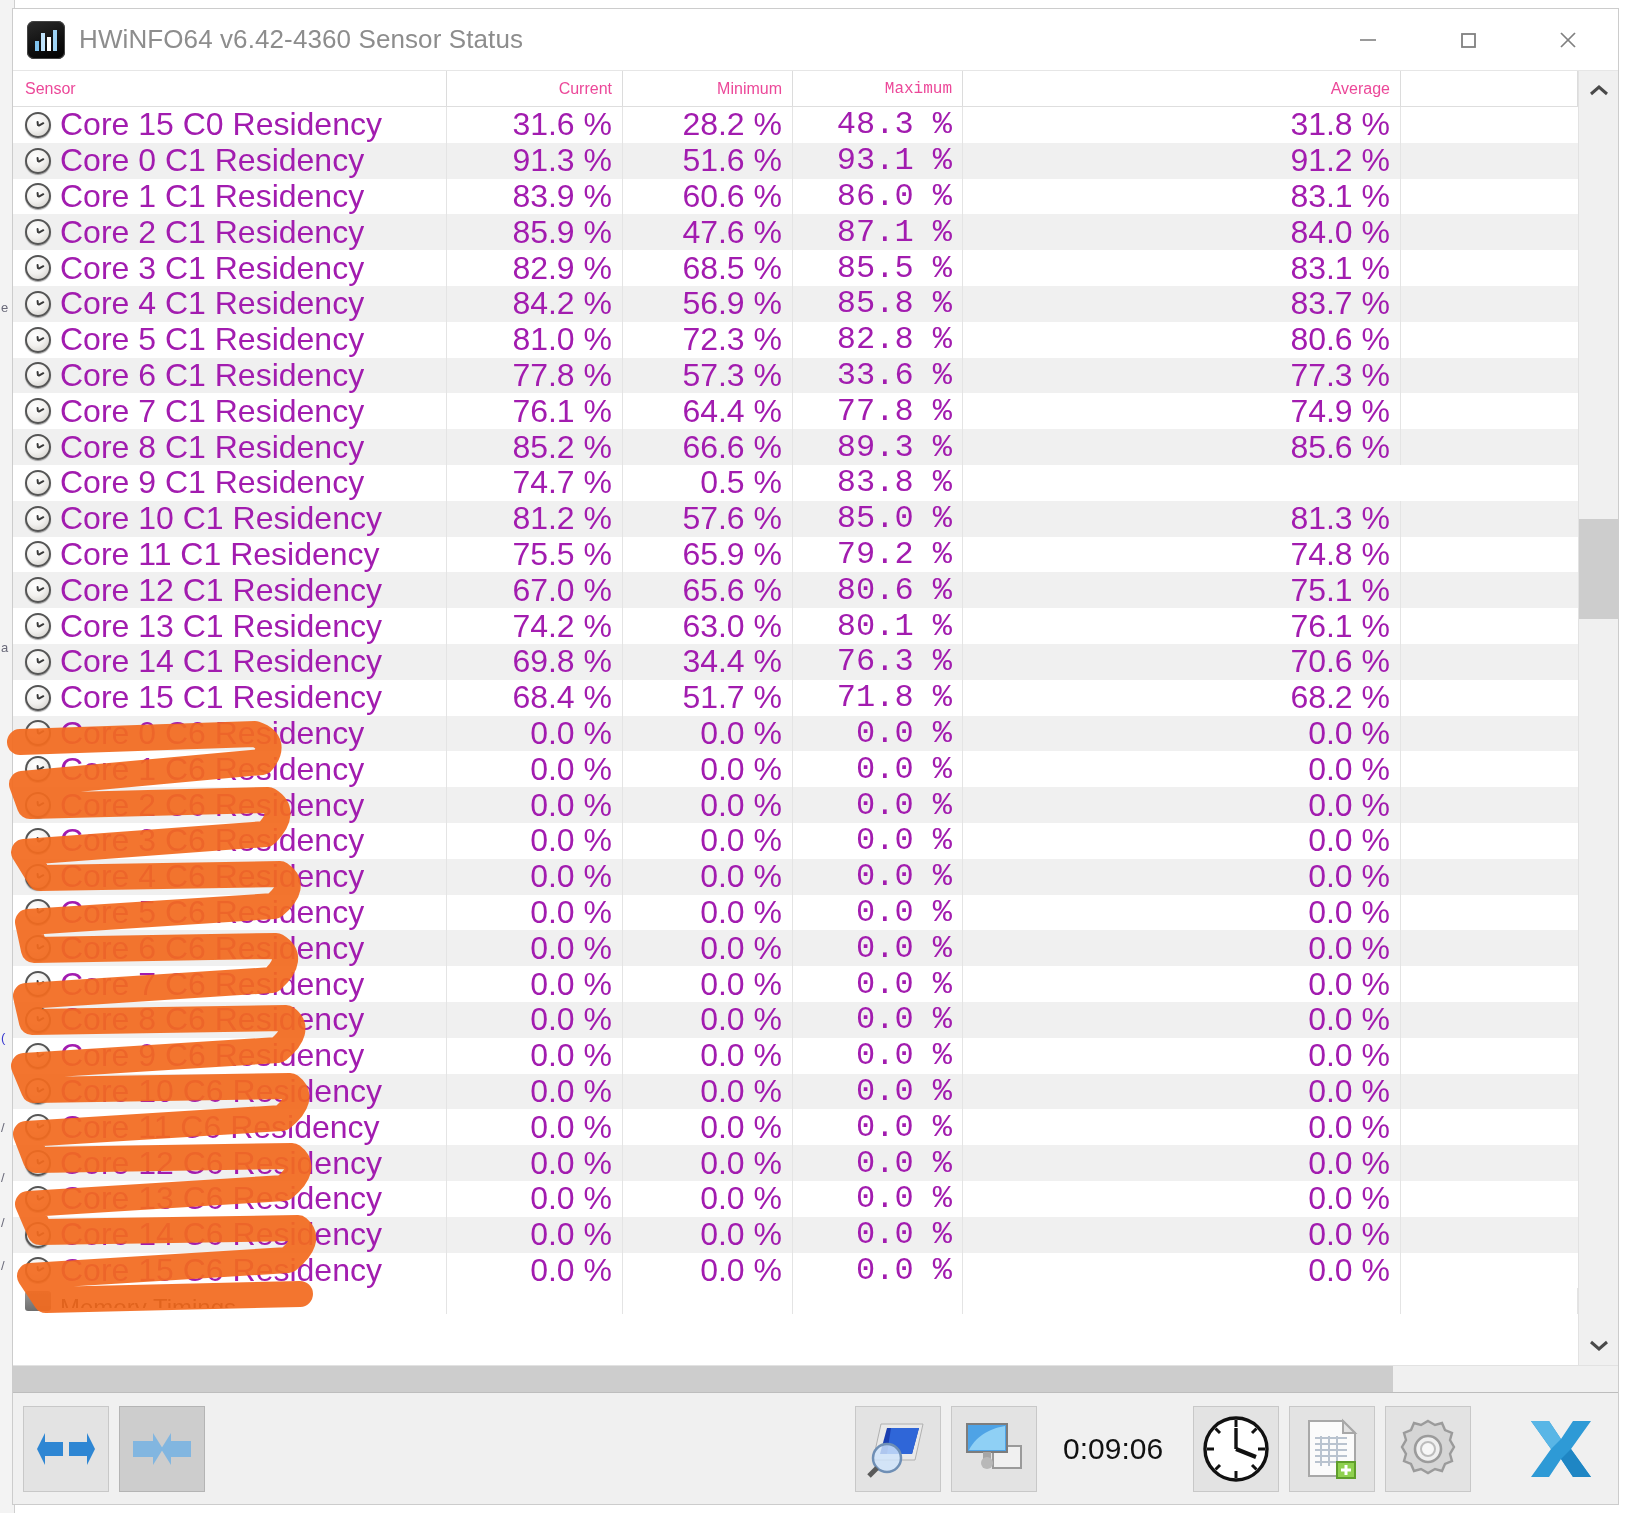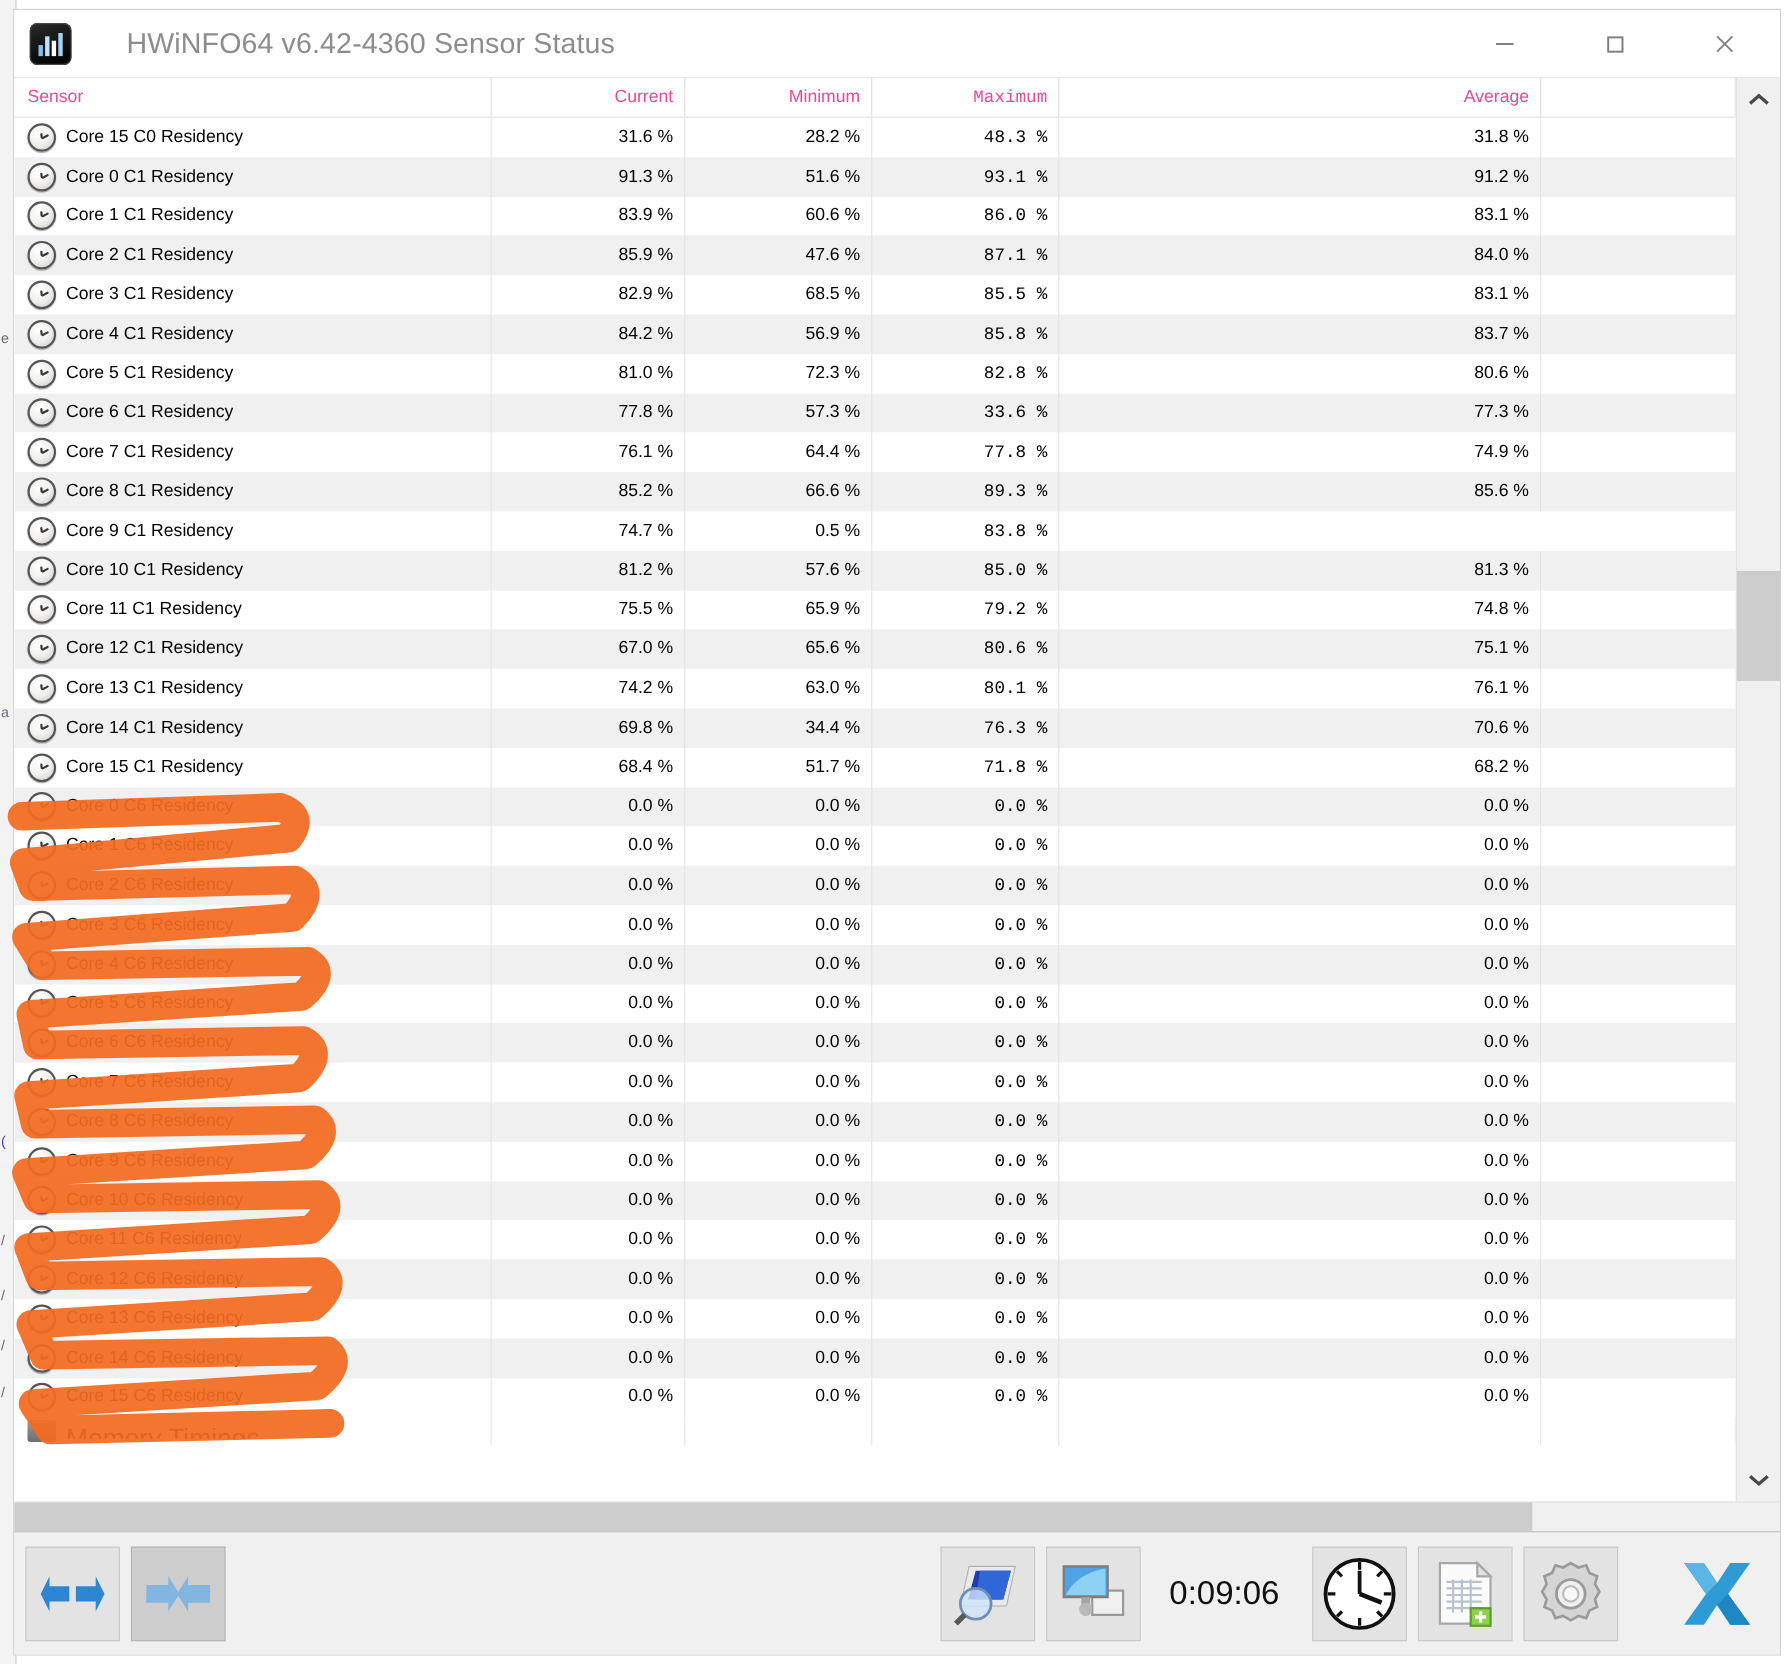--- a/index.html
+++ b/index.html
@@ -29,21 +29,20 @@
     z-index:2;
     display:flex;flex-direction:column;
   }
   
   .titlebar{
     height:62px;flex:0 0 62px;
     display:flex;align-items:center;
     background:#ffffff;
     border-bottom:1px solid #e6e6e6;
     box-sizing:border-box;
-    gap:36px;
   }
   .app-icon{
     width:38px;height:38px;margin-left:14px;margin-right:14px;
     border-radius:7px;
     background:linear-gradient(160deg,#2b2b2b 0%,#111 55%,#000 100%);
     position:relative;flex:0 0 38px;
     box-shadow:inset 0 0 0 1px #444;
   }
   .app-icon i{
     position:absolute;bottom:8px;width:4px;background:#cfe8ff;display:block;
@@ -64,21 +63,21 @@
   .winbtn svg{display:block;}
   
   .grid-wrap{
     position:relative;flex:1 1 auto;display:flex;min-height:0;
   }
   .grid{
     flex:1 1 auto;position:relative;overflow:hidden;background:#fff;
   }
   .row{
     display:flex;height:35.8px;align-items:center;box-sizing:border-box;
-    font-size:16px;color:#000000;
+    font-size:32px;color:#a21caf;
   }
   .hdr{
     height:36px;background:#ffffff;border-bottom:1px solid #dedede;
     font-size:16px;color:#ec4899;
   }
   .row.alt{background:#f0f0f0;}
   .c{
     box-sizing:border-box;height:100%;display:flex;align-items:center;
     border-right:1px solid #e4e4e4;padding:0 10px;overflow:hidden;white-space:nowrap;
   }

